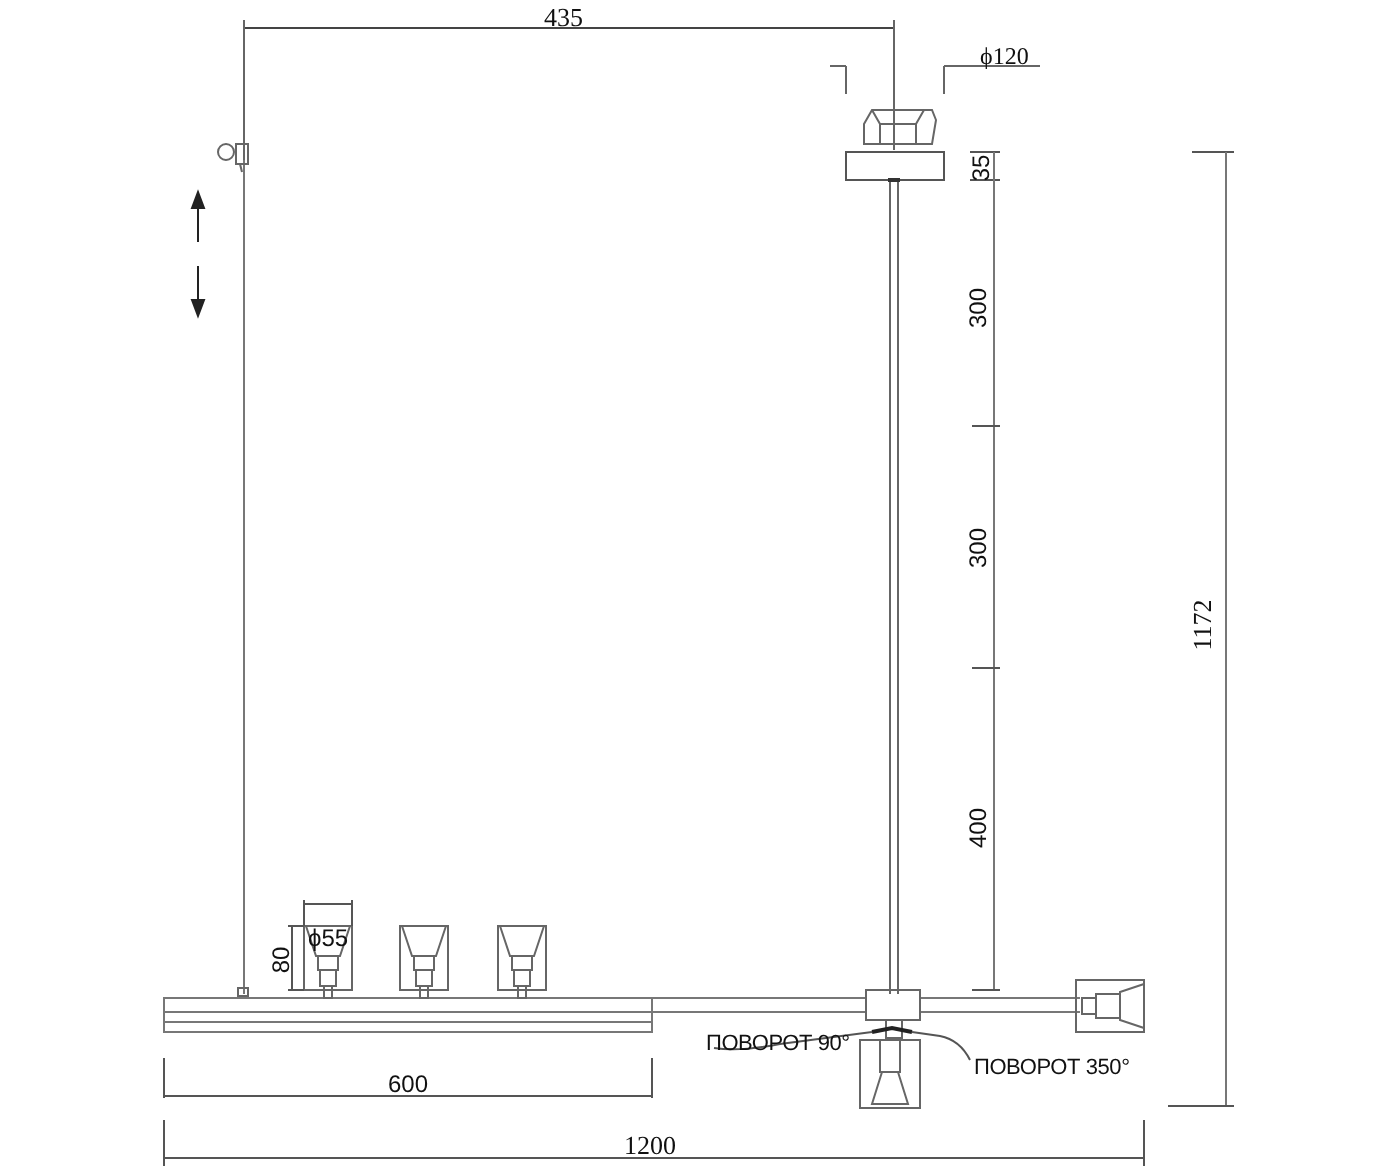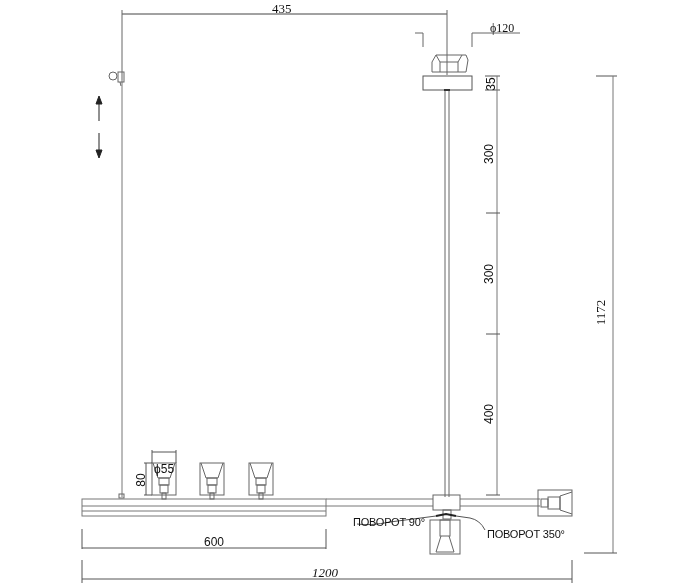--- a/index.html
+++ b/index.html
@@ -149,16 +149,16 @@
 
 <span class="lbl serif" style="left:272px; top:2px;">435</span>
 <span class="lbl" style="left:490px; top:22px;font-family:Liberation Serif, serif;">ϕ120</span>
 <span class="lbl vert" style="left:484px; top:78px;">35</span>
 <span class="lbl vert" style="left:479px; top:148px;">300</span>
 <span class="lbl vert" style="left:479px; top:268px;">300</span>
 <span class="lbl vert" style="left:479px; top:408px;">400</span>
 <span class="lbl serif vert" style="left:588px; top:306px;">1172</span>
 <span class="lbl" style="left:154px; top:463px;">ϕ55</span>
 <span class="lbl vert" style="left:134px; top:474px;">80</span>
-<span class="lbl" style="left:194px; top:536px;margin-left:10px;">600</span>
-<span class="lbl serif" style="left:312px; top:566px;font-style:italic;">1200</span>
+<span class="lbl" style="left:194px; top:536px;">600</span>
+<span class="lbl serif" style="left:312px; top:566px;">1200</span>
 <span class="lbl bold" style="left:341px; top:517px;">ПОВОРОТ 90°</span>
 <span class="lbl bold" style="left:475px; top:529px;">ПОВОРОТ 350°</span>
 
 </body></html>

